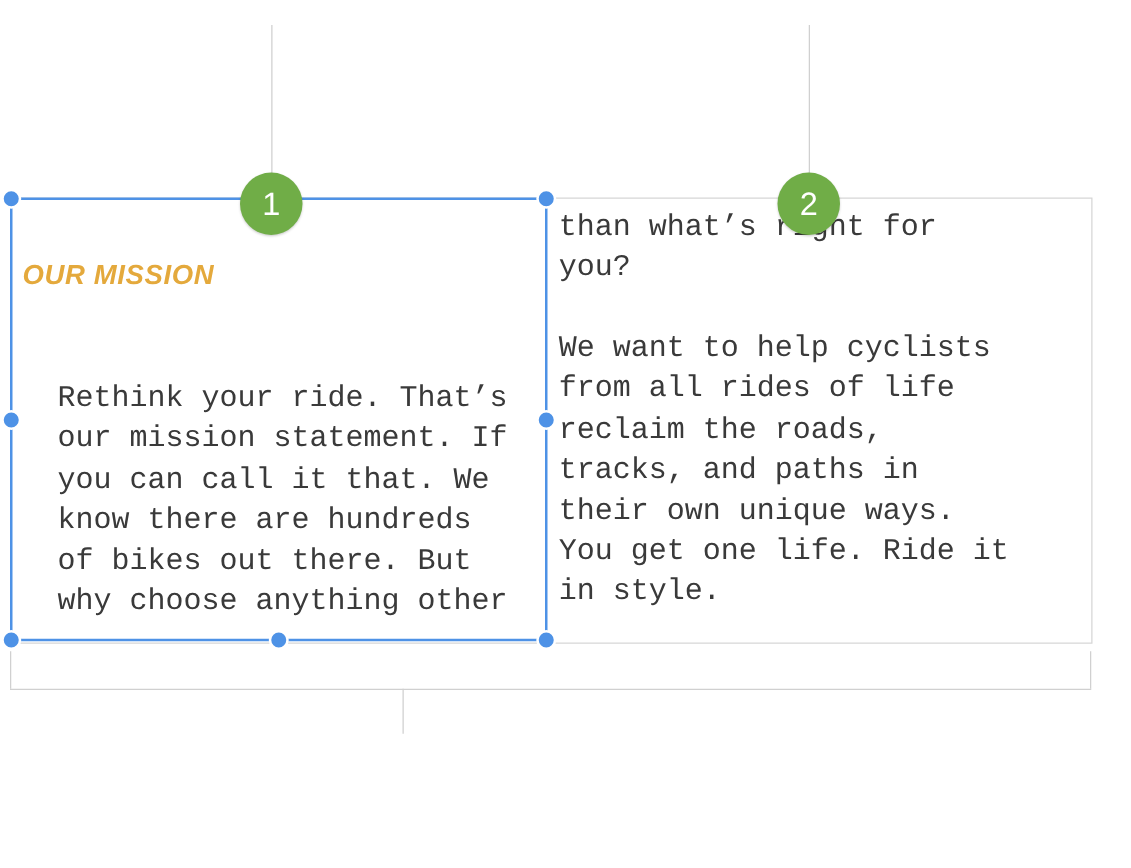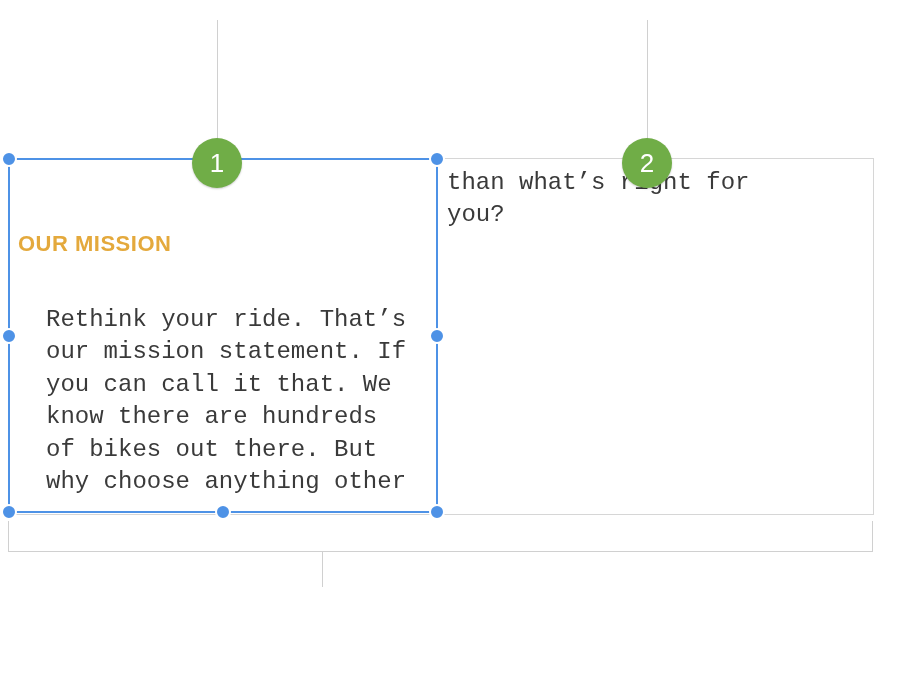--- a/index.html
+++ b/index.html
@@ -62,26 +62,27 @@
     height: 16px;
     background: #4e92e6;
     border: 2px solid #fff;
     border-radius: 50%;
     box-sizing: border-box;
   }
 
   .box-heading {
     position: absolute;
     left: 9px;
-    top: 72px;
+    top: 48px;
     color: #E4A93C;
     font-family: Arial, Helvetica, sans-serif;
     font-weight: bold;
     font-size: 22px;
     letter-spacing: 0.5px;
+    font-style: italic;
   }
 
   .col1-text, .col2-text1, .col2-text2 {
     position: absolute;
     font-family: "Courier New", Courier, monospace;
     font-size: 24px;
     color: #3a3a3a;
     line-height: 1.35;
     white-space: pre-wrap;
   }
@@ -121,20 +122,27 @@
     <div class="col1-text">Rethink your ride. That’s
 our mission statement. If
 you can call it that. We
 know there are hundreds
 of bikes out there. But
 why choose anything other</div>
 
     <div class="col2-text1">than what’s right for
 you?</div>
 
+    <div class="col2-text2">We want to help cyclists
+from all rides of life
+reclaim the roads,
+tracks, and paths in
+their own unique ways.
+You get one life. Ride it
+in style.</div>
 
     <div class="selected-box">
       <div class="selection-handle" style="left:-9px;  top:-9px;"></div>
       <div class="selection-handle" style="left:205px; top:-9px;"></div>
       <div class="selection-handle" style="left:419px; top:-9px;"></div>
       <div class="selection-handle" style="left:-9px;  top:168px;"></div>
       <div class="selection-handle" style="left:419px; top:168px;"></div>
       <div class="selection-handle" style="left:-9px;  top:344px;"></div>
       <div class="selection-handle" style="left:205px; top:344px;"></div>
       <div class="selection-handle" style="left:419px; top:344px;"></div>

